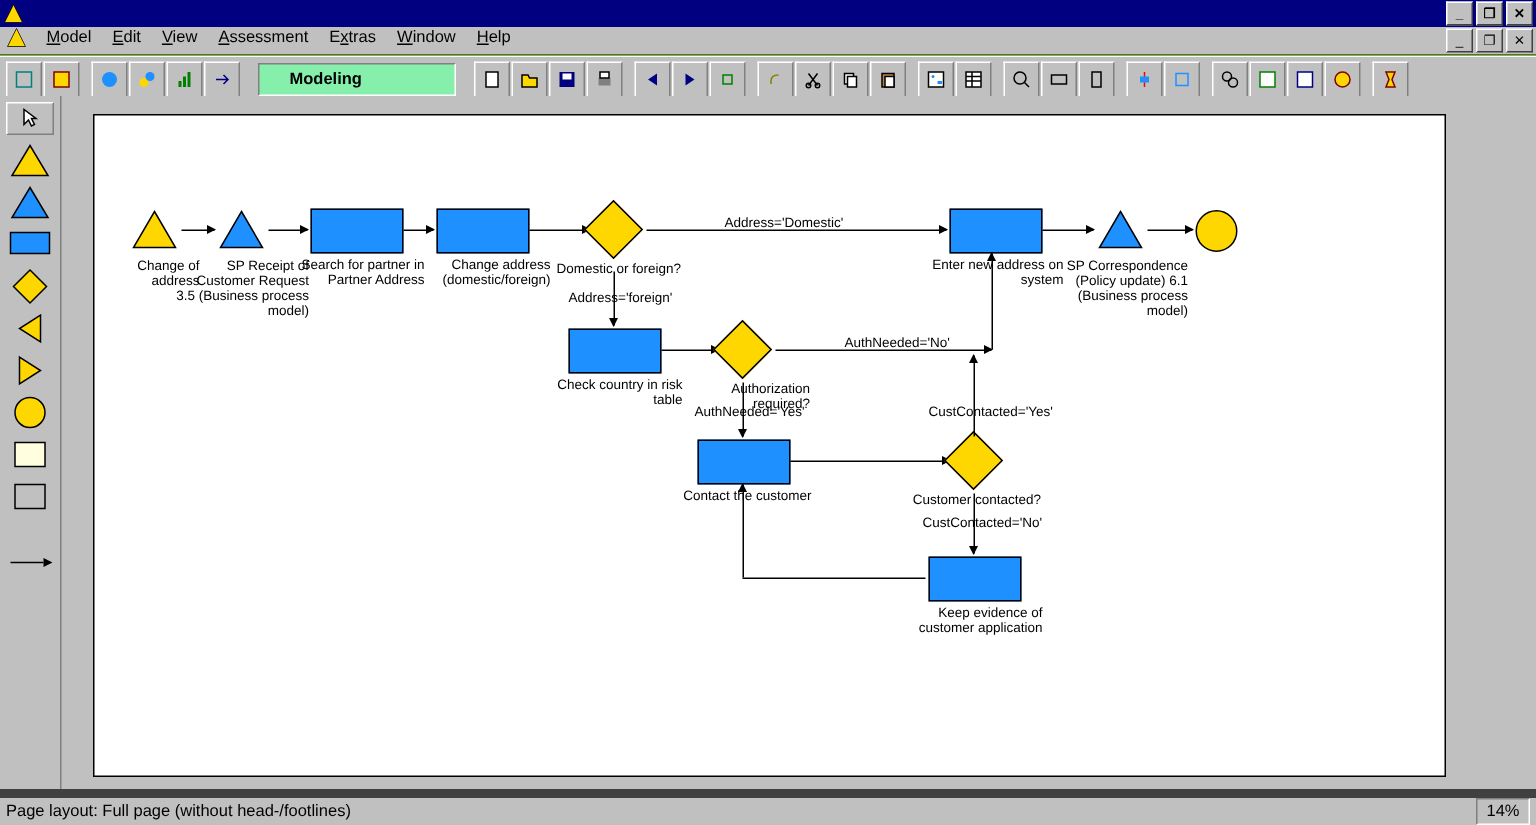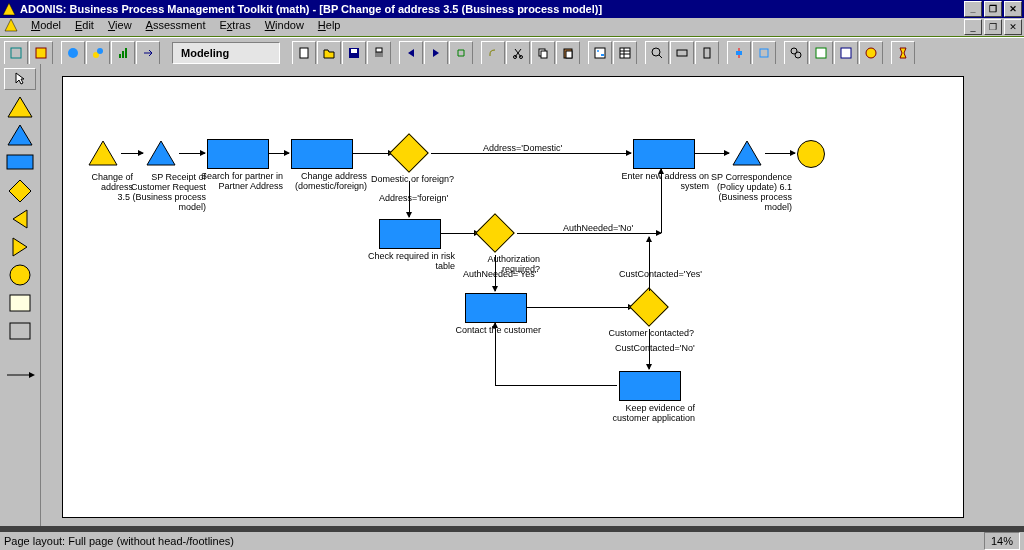--- a/index.html
+++ b/index.html
@@ -8,21 +8,21 @@
 .titlebar .spacer{flex:1}
 .winbtn{width:16px;height:14px;background:#c0c0c0;border:1px solid;border-color:#fff #404040 #404040 #fff;margin-left:2px;display:flex;align-items:center;justify-content:center;color:#000;font-size:9px;font-family:Arial}
 .menubar{background:#c0c0c0;height:18px;display:flex;align-items:flex-start;padding:0 4px;position:relative;border-bottom:1px solid #4d7c0f}
 .menubar .menuicon{width:14px;height:14px;margin-right:6px}
 .menuitem{padding:1px 7px;cursor:default}
 .menuitem u{text-decoration:underline}
 .menubar .mdi{position:absolute;right:2px;top:1px;display:flex}
 .toolbar{background:#c0c0c0;height:26px;display:flex;align-items:center;padding:2px 4px;border-top:1px solid #fff;border-bottom:1px solid #808080;gap:1px}
 .tbbtn{width:22px;height:22px;border:1px solid;border-color:#fff #808080 #808080 #fff;background:#c0c0c0;display:flex;align-items:center;justify-content:center;font-size:11px}
 .tbsep{width:6px}
-.modebox{width:90px;height:20px;background:#e5e5e5;border:1px solid;border-color:#808080 #fff #fff #808080;display:flex;align-items:center;padding:0 8px;font-weight:bold;font-size:11px;margin:0 4px}
+.modebox{width:90px;height:20px;background:#86efac;border:1px solid;border-color:#808080 #fff #fff #808080;display:flex;align-items:center;padding:0 20px;font-weight:bold;font-size:11px;margin:0 4px}
 .workspace{position:absolute;left:0;top:64px;right:0;bottom:18px;background:#c0c0c0}
 .palette{position:absolute;left:0;top:0;width:40px;bottom:0;background:#c0c0c0;border-right:1px solid #808080;display:flex;flex-direction:column;align-items:center;padding-top:4px;gap:6px}
 .palbtn{width:30px;height:22px;display:flex;align-items:center;justify-content:center}
 .canvas-wrap{position:absolute;left:44px;top:6px;right:10px;bottom:6px;background:#c0c0c0}
 .canvas{position:absolute;left:18px;top:6px;width:900px;height:440px;background:#fff;border:1px solid #000}
 .statusbar{position:absolute;left:0;right:0;bottom:0;height:18px;background:#c0c0c0;border-top:6px solid #404040;display:flex;align-items:center;padding:0 4px;font-size:11px}
 .statusbar .cell{border:1px solid;border-color:#808080 #fff #fff #808080;padding:1px 6px;height:14px;display:flex;align-items:center}
 .statusbar .spacer{flex:1}
 
 .node{position:absolute;text-align:right;font-size:9px;line-height:10px}
@@ -40,21 +40,20 @@
 </style>
 </head>
 <body>
 
 <div class="titlebar">
   <span class="icon">
     <svg class="ticon" viewBox="0 0 14 14">
         <polygon points="7,1 13,13 1,13" fill="#ffd700" stroke="#000" stroke-width="0.5"></polygon>
       </svg>
   </span>
-  <span>ADONIS: Business Process Management Toolkit (math) - [BP Change of address 3.5 (Business process model)]</span>
   <span class="spacer"></span>
   <div class="winbtn">_</div>
   <div class="winbtn">❐</div>
   <div class="winbtn">✕</div>
 </div>
 
 <div class="menubar">
   <span class="menuicon">
     <svg class="ticon" viewBox="0 0 14 14">
         <polygon points="7,1 13,13 1,13" fill="#ffd700" stroke="#000" stroke-width="0.5"></polygon>
@@ -365,21 +364,21 @@
       <div class="arrow" style="left:702px;top:76px;width:30px"></div>
 
       <div class="node" style="left:734px;top:63px">
         <div class="circ"></div>
       </div>
 
       <div class="varrow down" style="left:346px;top:104px;height:36px"></div>
       <div class="edgelbl" style="left:316px;top:116px">Address='foreign'</div>
 
       <div class="node act" style="left:316px;top:142px">
-        <div class="lbl">Check required in risk table</div>
+        <div class="lbl">Check country in risk table</div>
       </div>
       <div class="arrow" style="left:378px;top:156px;width:38px"></div>
 
       <div class="node" style="left:418px;top:142px">
         <div class="dia"></div>
         <div class="lbl" style="top:32px">Authorization required?</div>
       </div>
 
       <div class="arrow" style="left:454px;top:156px;width:144px"></div>
       <div class="edgelbl" style="left:500px;top:146px">AuthNeeded='No'</div>

